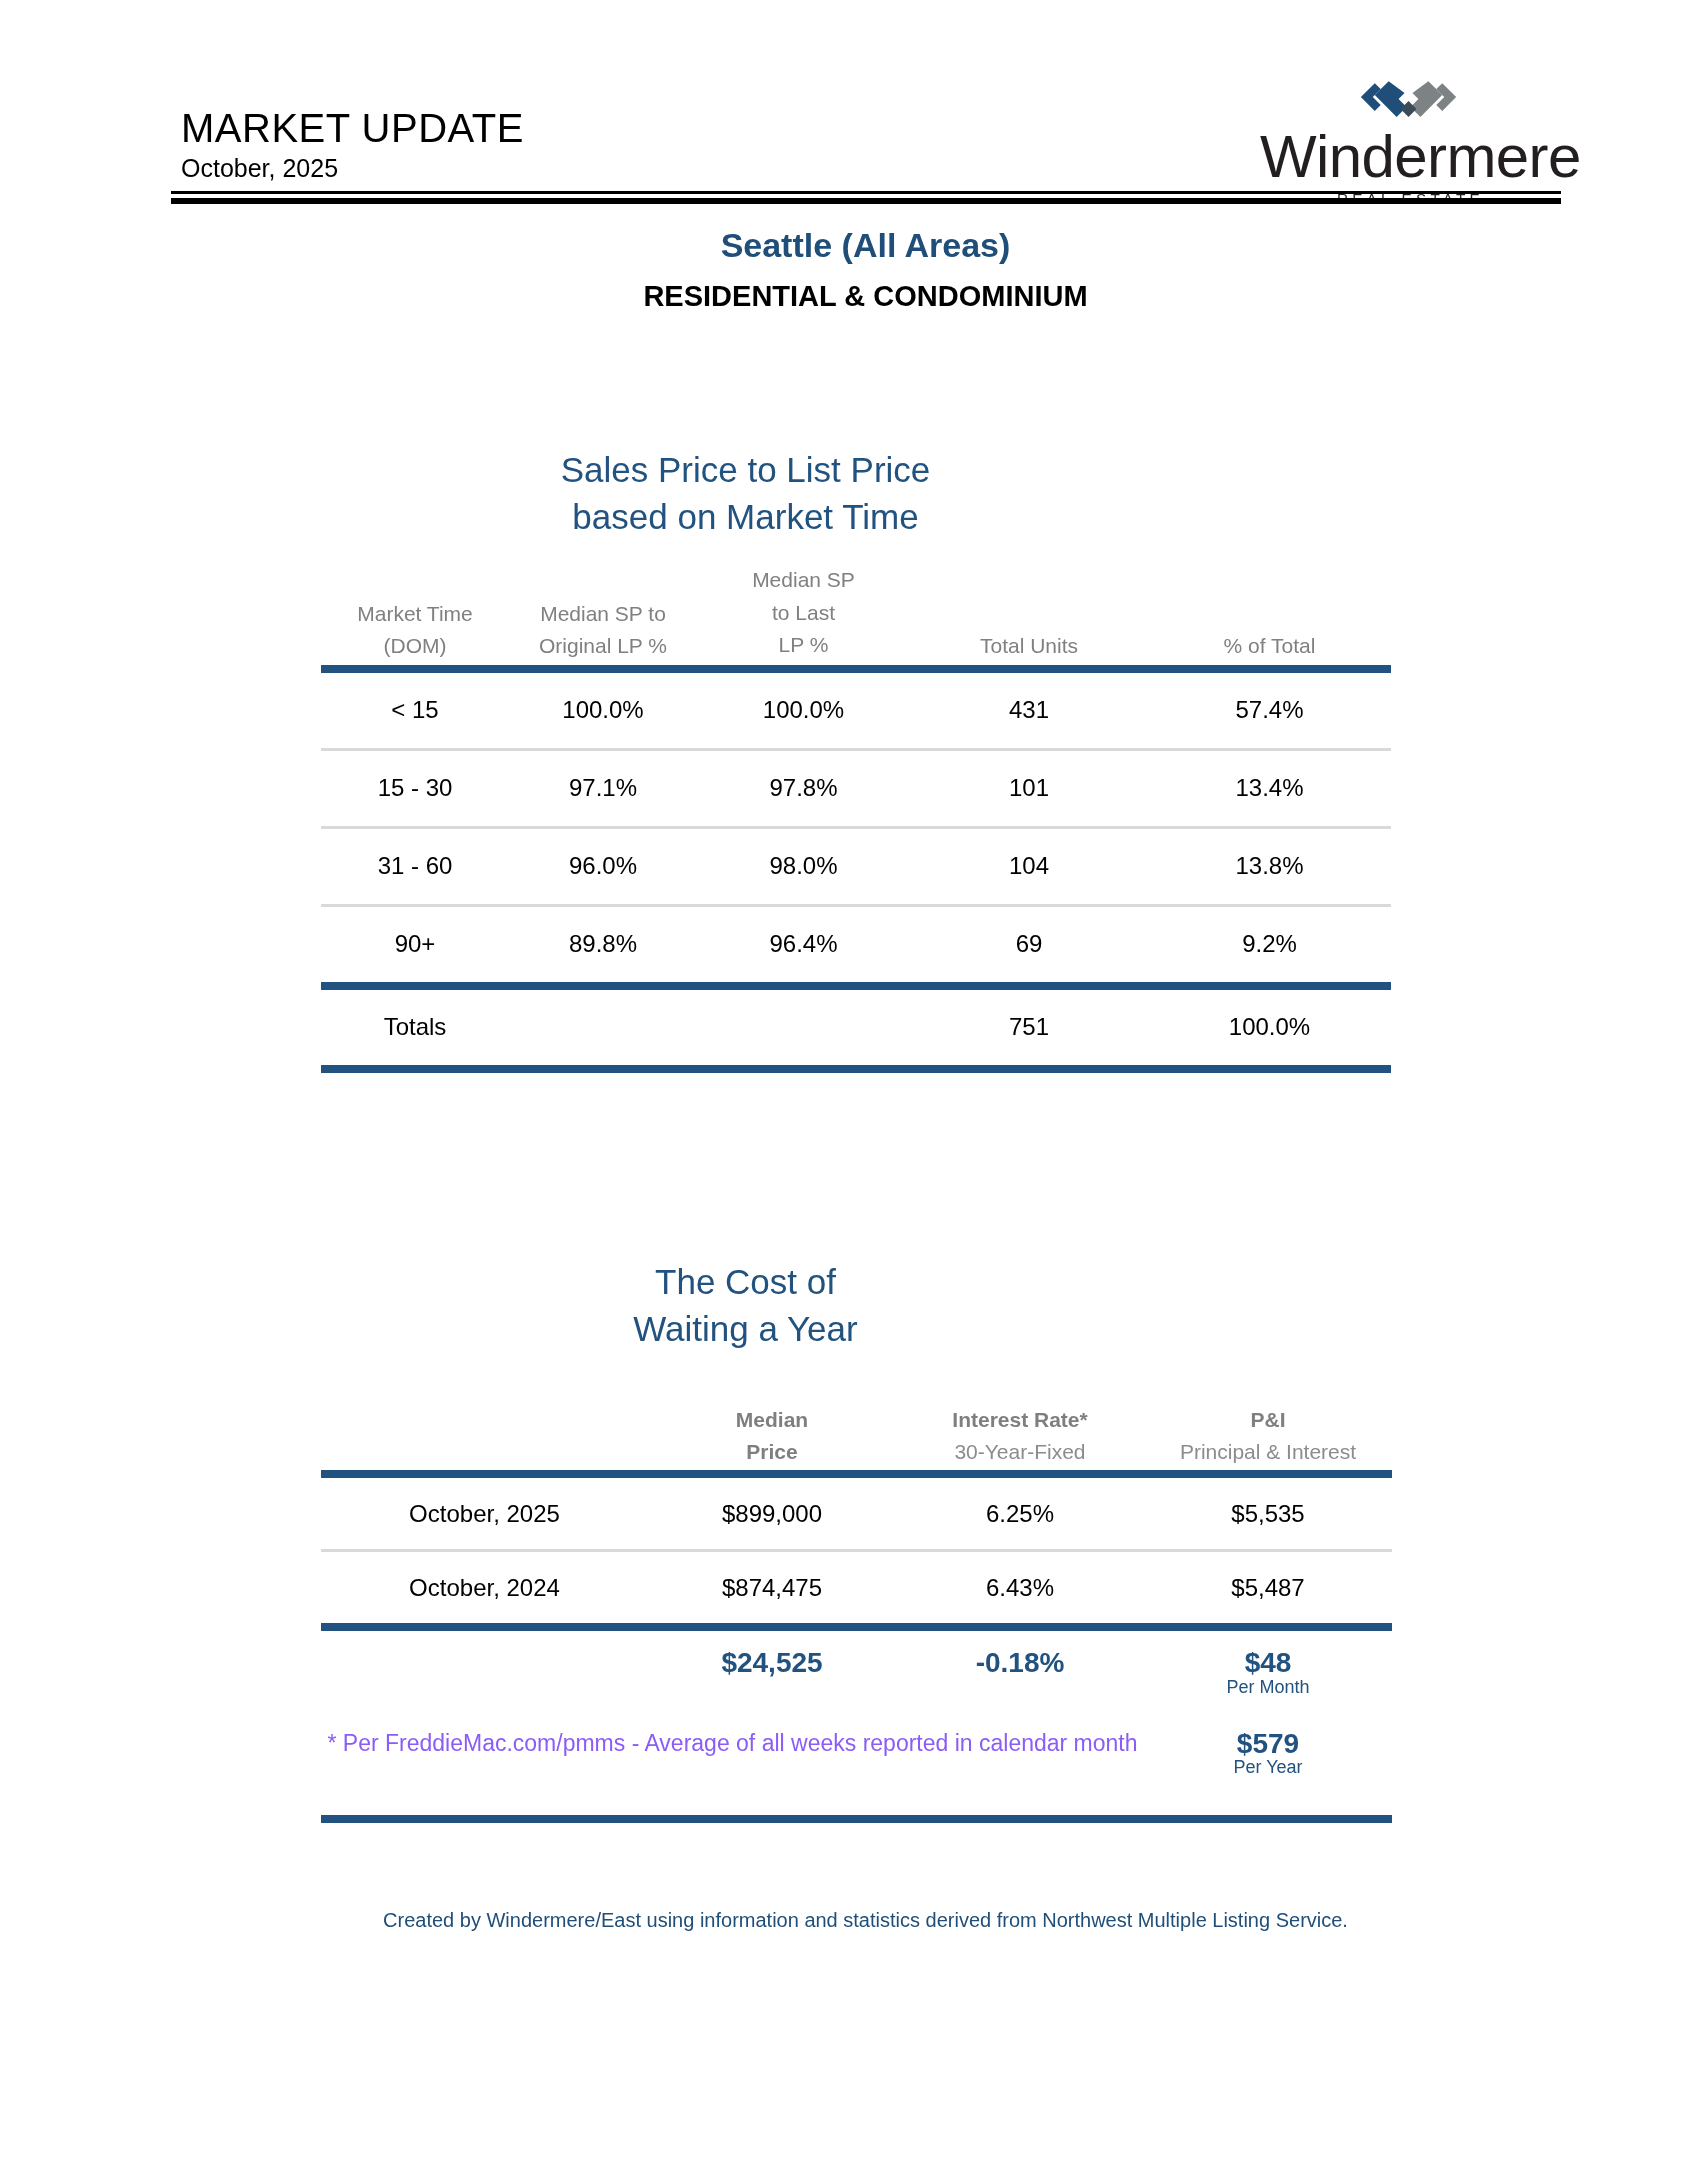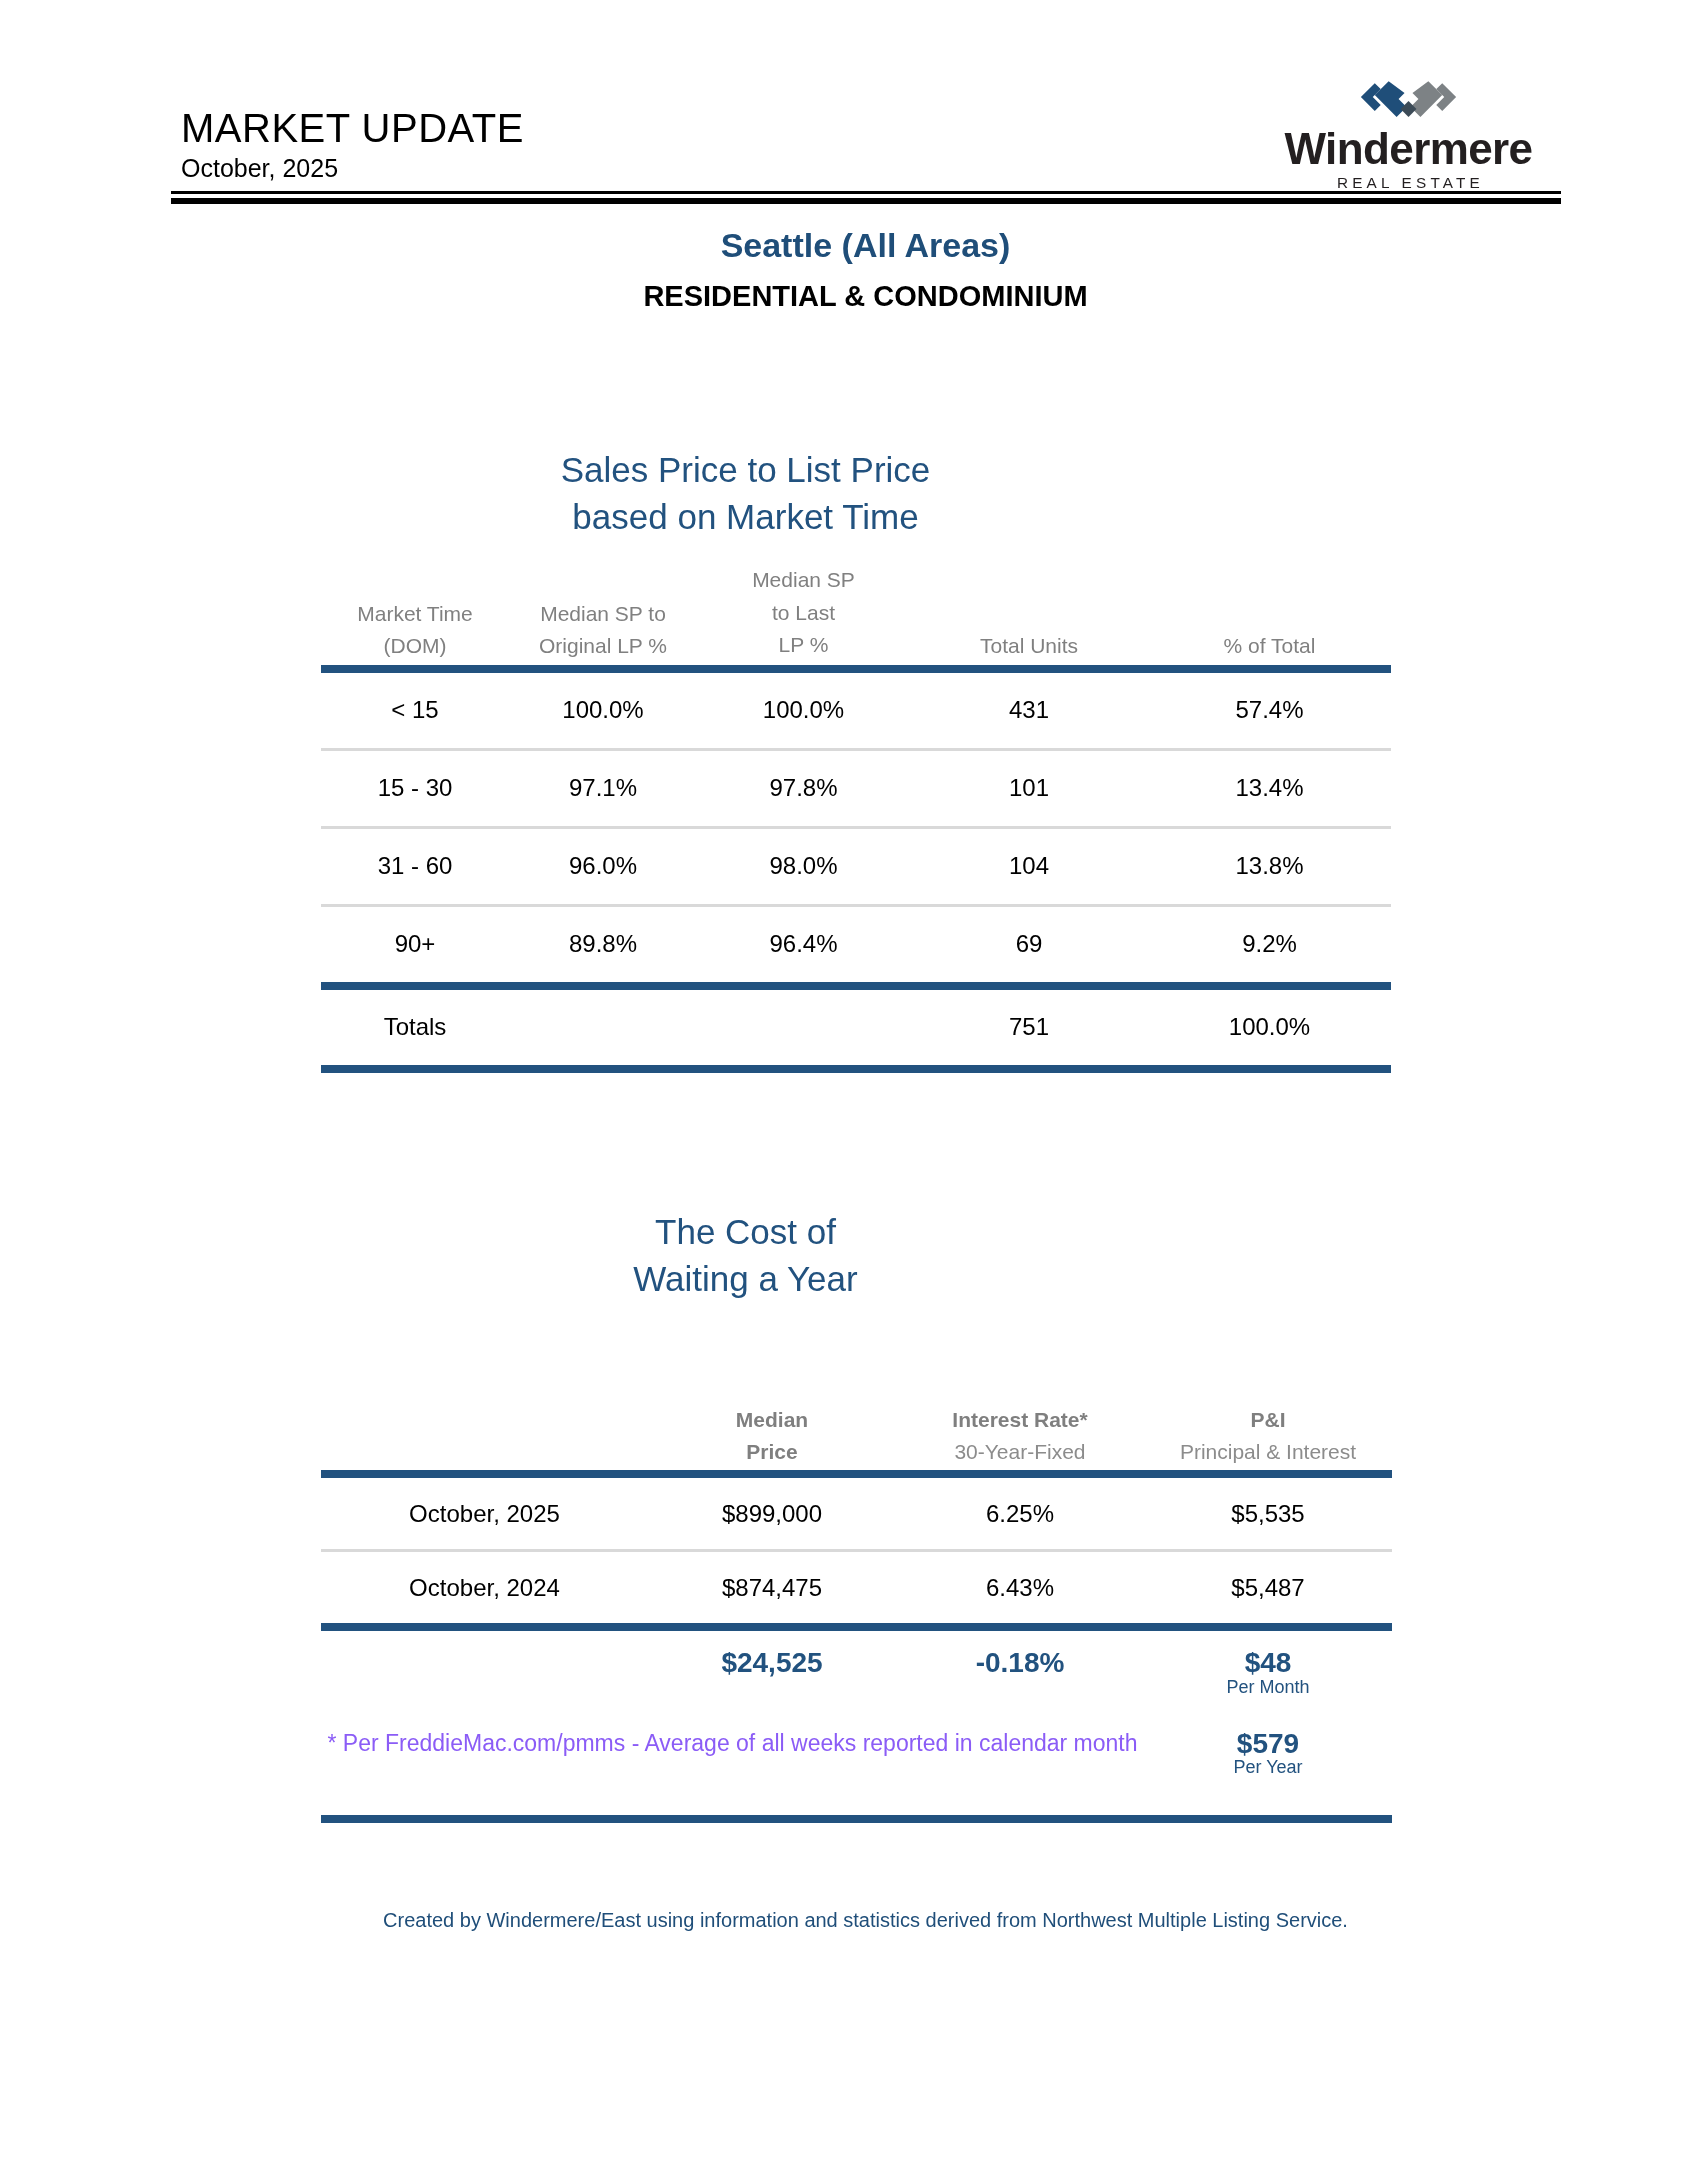--- a/index.html
+++ b/index.html
@@ -59,22 +59,22 @@
     right: 0px;
     top: 10px;
     width: 297px;
     text-align: center;
   }
   .logo-mark {
     height: 46px;
     margin-bottom: 2px;
   }
   .logo-word {
-    font-size: 44px;
-    font-weight: 700;
+    font-size: 60px;
+    font-weight: 400;
     letter-spacing: -0.6px;
     line-height: 1;
     color: #231f20;
   }
   .logo-sub {
     font-size: 15.3px;
     letter-spacing: 4.2px;
     font-weight: 400;
     color: #231f20;
     margin-top: 3px;
@@ -125,21 +125,21 @@
     position: absolute;
     width: 1443px;
     left: 0;
     text-align: center;
     color: #22527f;
     font-size: 35px;
     font-weight: 400;
     line-height: 1.33;
   }
   #sales-heading { top: 447px; }
-  #cost-heading  { top: 1209px; }
+  #cost-heading  { top: 1259px; }
 
   
   .tbl {
     position: absolute;
     border-collapse: collapse;
     table-layout: fixed;
   }
   .tbl td, .tbl th {
     padding: 0;
     margin: 0;

